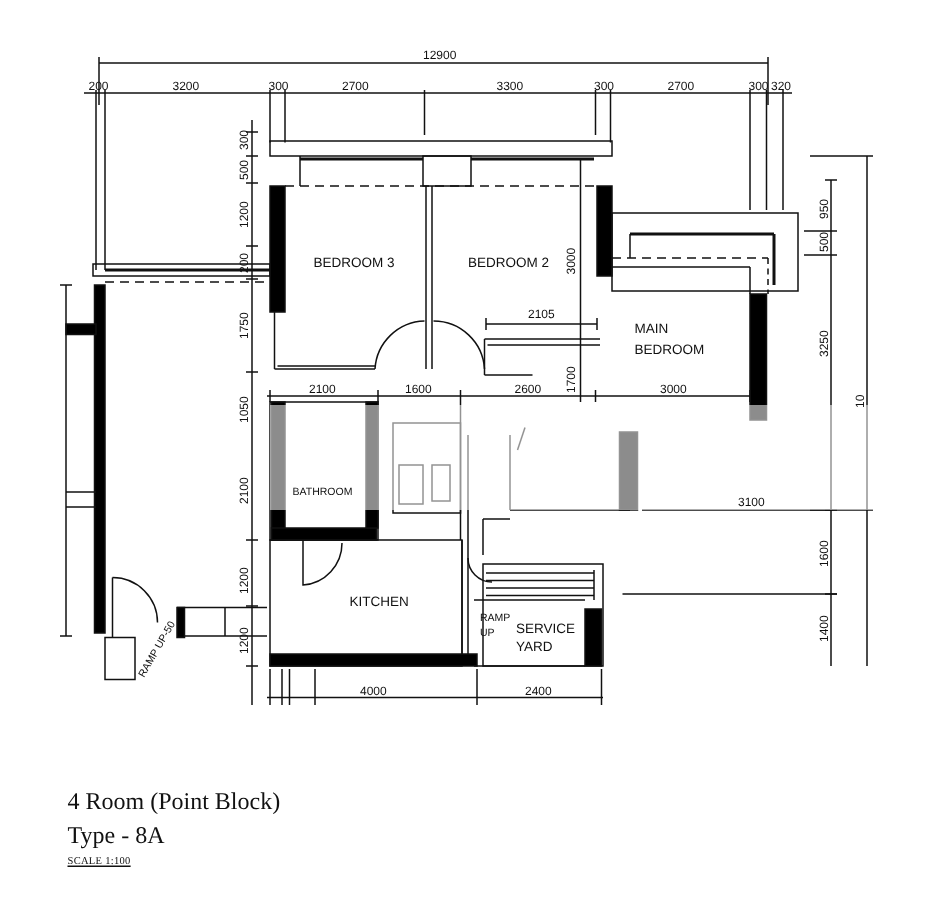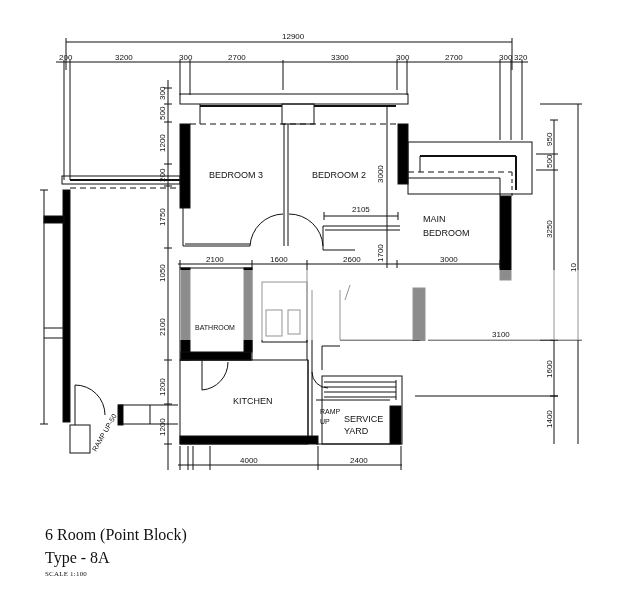--- a/index.html
+++ b/index.html
@@ -4,21 +4,21 @@
   <style>
     html, body { margin: 0; padding: 0; background: #ffffff; }
     body { width: 618px; height: 600px; position: relative; overflow: hidden; font-family: "Liberation Sans", sans-serif; }
     #plan { position: absolute; left: 0; top: 0; width: 618px; height: 600px; }
     .dim { font-family: "Liberation Sans", sans-serif; font-size: 8px; fill: #111; }
     .room { font-family: "Liberation Sans", sans-serif; font-size: 9px; fill: #111; }
     .small { font-family: "Liberation Sans", sans-serif; font-size: 7px; fill: #111; }
     .caption { position: absolute; left: 45px; font-family: "Liberation Serif", serif; color: #111; }
     .cap-title { top: 526px; font-size: 16px; }
     .cap-type { top: 549px; font-size: 16px; }
-    .cap-scale { top: 570px; font-size: 7px; letter-spacing: 0.2px; }
+    .cap-scale { top: 570px; font-size: 7px; letter-spacing: 0.2px; text-decoration: underline; }
     .haze { fill: #ffffff; opacity: 0.55; }
   </style>
 </head>
 <body>
 
 <svg id="plan" viewBox="0 0 618 600" xmlns="http://www.w3.org/2000/svg">
   <g stroke="#111" stroke-width="1" fill="none">
 
     <line x1="66" y1="42" x2="512" y2="42"></line>
     <line x1="66" y1="38" x2="66" y2="70"></line>
@@ -214,15 +214,15 @@
   <text class="dim" x="0" y="0" transform="translate(165,436) rotate(-90)">1200</text>
 
   <text class="dim" x="0" y="0" transform="translate(552,146) rotate(-90)">950</text>
   <text class="dim" x="0" y="0" transform="translate(552,168) rotate(-90)">500</text>
   <text class="dim" x="0" y="0" transform="translate(552,238) rotate(-90)">3250</text>
   <text class="dim" x="0" y="0" transform="translate(552,378) rotate(-90)">1600</text>
   <text class="dim" x="0" y="0" transform="translate(552,428) rotate(-90)">1400</text>
   <text class="dim" x="0" y="0" transform="translate(576,272) rotate(-90)">10</text>
 </svg>
 
-<div class="caption cap-title">6 Room (Point Block)</div>
+<div class="caption cap-title">4 Room (Point Block)</div>
 <div class="caption cap-type">Type - 8A</div>
 <div class="caption cap-scale">SCALE  1:100</div>
 
 </body></html>

